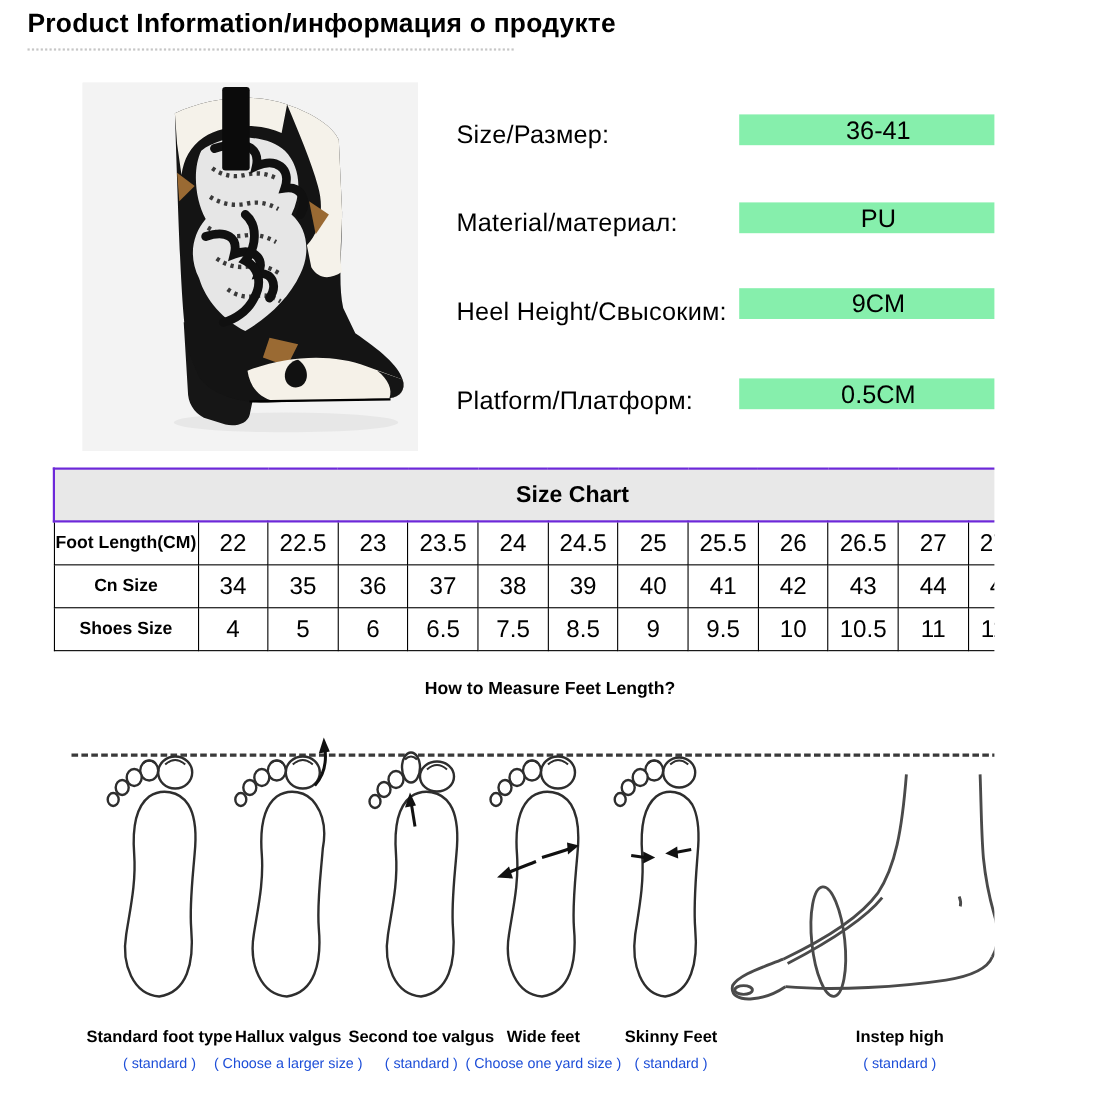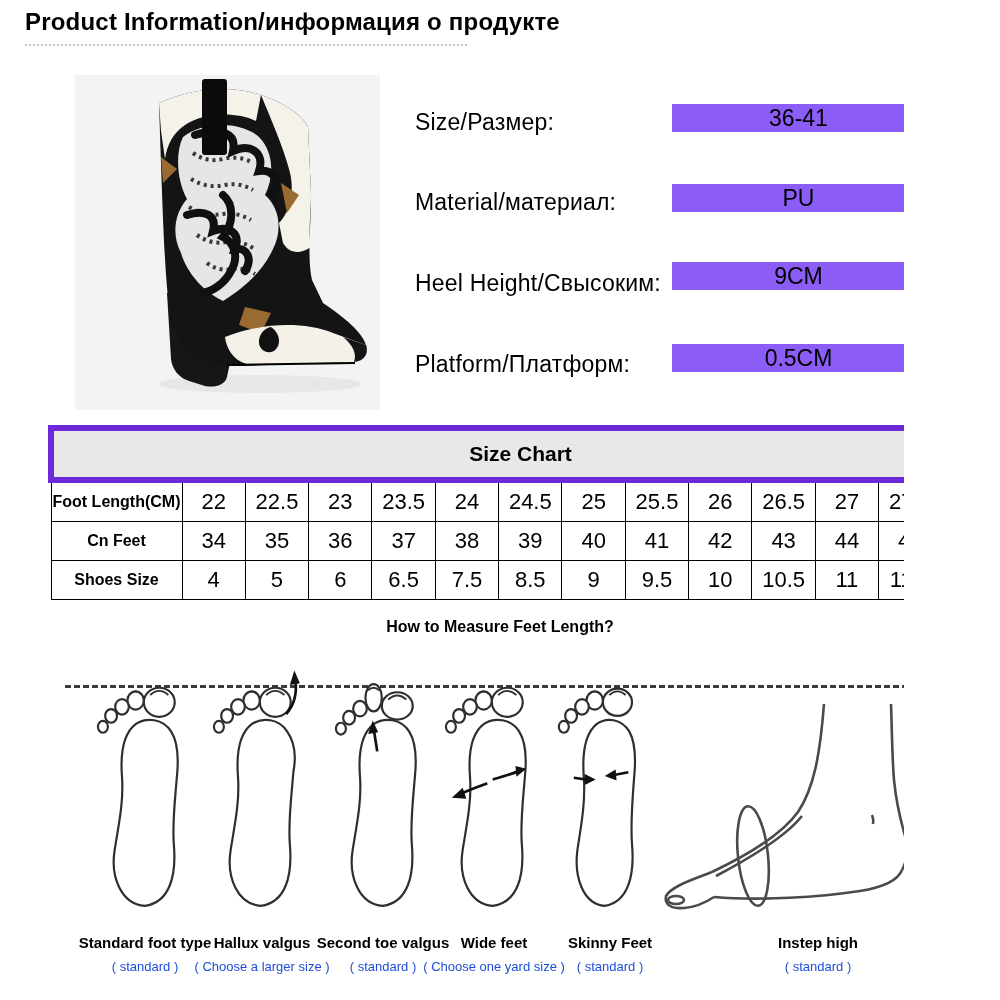--- a/index.html
+++ b/index.html
@@ -14,34 +14,34 @@
   .title-underline{
     left:25px;top:44px;width:442px;height:0;border-top:2px dotted #c6c6c6;
   }
   .photo{
     left:75px;top:75px;width:305px;height:335px;background:#f3f3f3;
   }
   .spec-label{
     left:415px;font-size:23px;font-weight:400;white-space:nowrap;letter-spacing:.2px;
   }
   .spec-box{
-    left:672px;width:253px;height:28px;background:#8b5cf6;
+    left:672px;width:253px;height:28px;background:#86efac;
     text-align:center;font-size:23px;line-height:28px;
   }
   .size-table{
     position:absolute;left:48px;top:425px;width:897px;
     border-collapse:collapse;table-layout:fixed;
   }
   .size-table td{
     border:1.5px solid #000;text-align:center;vertical-align:middle;
     font-size:22px;height:38px;padding:0;
   }
   .size-table .sc-title{
     background:#e8e8e8;font-size:21px;font-weight:bold;height:46px;
-    border:6px solid #6d28d9;
+    border:2px solid #6d28d9;
     padding-left:48px;
   }
   .size-table .rh{font-weight:bold;font-size:16px;}
   .h2{
     left:0;top:618px;width:1000px;text-align:center;
     font-size:16px;font-weight:bold;
   }
   .dash-line{
     left:65px;top:685px;width:870px;height:0;border-top:3px dashed #3a3a3a;
   }
@@ -146,21 +146,21 @@
       <td>24</td>
       <td>24.5</td>
       <td>25</td>
       <td>25.5</td>
       <td>26</td>
       <td>26.5</td>
       <td>27</td>
       <td>27.5</td>
     </tr>
     <tr>
-      <td class="rh">Cn Feet</td>
+      <td class="rh">Cn Size</td>
       <td>34</td>
       <td>35</td>
       <td>36</td>
       <td>37</td>
       <td>38</td>
       <td>39</td>
       <td>40</td>
       <td>41</td>
       <td>42</td>
       <td>43</td>

